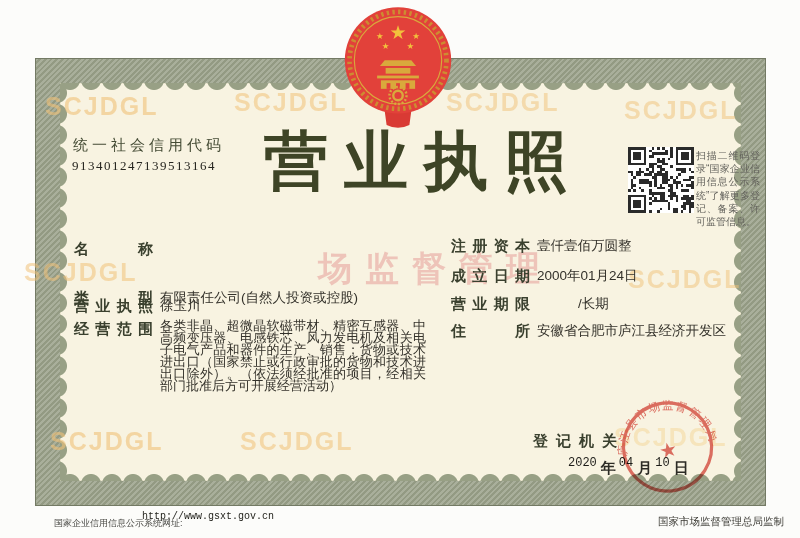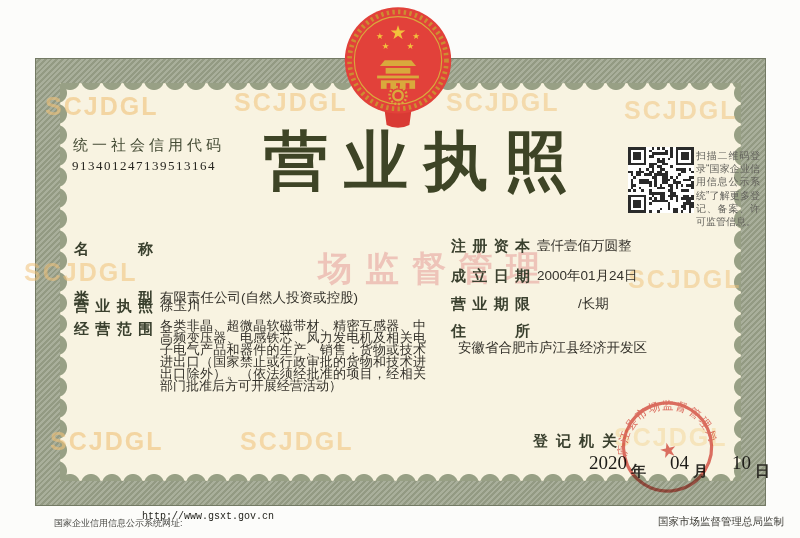--- a/index.html
+++ b/index.html
@@ -54,22 +54,22 @@
   .flabel { display:inline-block; width:79px; font-size:15px; font-weight:bold;
             color:#3a402e; text-align:justify; text-align-last:justify;
             flex:none; line-height:17px; }
   .flabel.w84 { width:84px; }
   .fvalue { margin-left:7px; font-size:13.5px; color:#33312a; line-height:17px;
             white-space:nowrap; }
   .fvalue-small { margin-left:7px; width:266px; font-size:13px; color:#33312a;
                   line-height:12px; text-align:justify; white-space:normal; }
 
   .date-row { left:568px; top:452px; z-index:3; font-size:15px; color:#1d1c18; }
-  .date-row .num { font-family:Liberation Serif, serif; font-size:19px;
-                   display:inline-block;margin-left:21px; }
+  .date-row .num { font-family:Liberation Mono, monospace; font-size:12px;
+                   display:inline-block; }
   .date-row .cjk { font-weight:bold; display:inline-block; position:relative;
                    top:7px; margin:0 3px 0 4px; color:#2c2b25; }
 
   .seal { position:absolute; left:618px; top:397px; z-index:6; opacity:0.78;
           transform:rotate(-13deg); mix-blend-mode:multiply; }
 
   .footer-label { left:18px; top:517px; font-size:9px; color:#4a4a46;padding-left:36px; }
   .footer-url { left:142px; top:511px; font-size:10px; color:#25251f;
                 font-family:"Liberation Mono",monospace; }
   .footer-right { left:658px; top:515px; font-size:10.5px; color:#3b3a34; }
@@ -355,21 +355,21 @@
   <div class="fvalue">壹仟壹佰万圆整</div>
 </div>
 <div class="row" style="left:451px; top:267px;">
   <div class="flabel">成立日期</div>
   <div class="fvalue">2000年01月24日</div>
 </div>
 <div class="row" style="left:451px; top:295px;gap:41px;">
   <div class="flabel">营业期限</div>
   <div class="fvalue">/长期</div>
 </div>
-<div class="row" style="left:451px; top:322px;flex-direction:column;">
+<div class="row" style="left:451px; top:322px;">
   <div class="flabel">住所</div>
   <div class="fvalue">安徽省合肥市庐江县经济开发区</div>
 </div>
 
 <div class="row" style="left:533px; top:432px;">
   <div class="flabel w84">登记机关</div>
 </div>
 <div class="txt date-row">
   <span class="num">2020</span><span class="cjk">年</span><span class="num">04</span><span class="cjk">月</span><span class="num">10</span><span class="cjk">日</span>
 </div>

